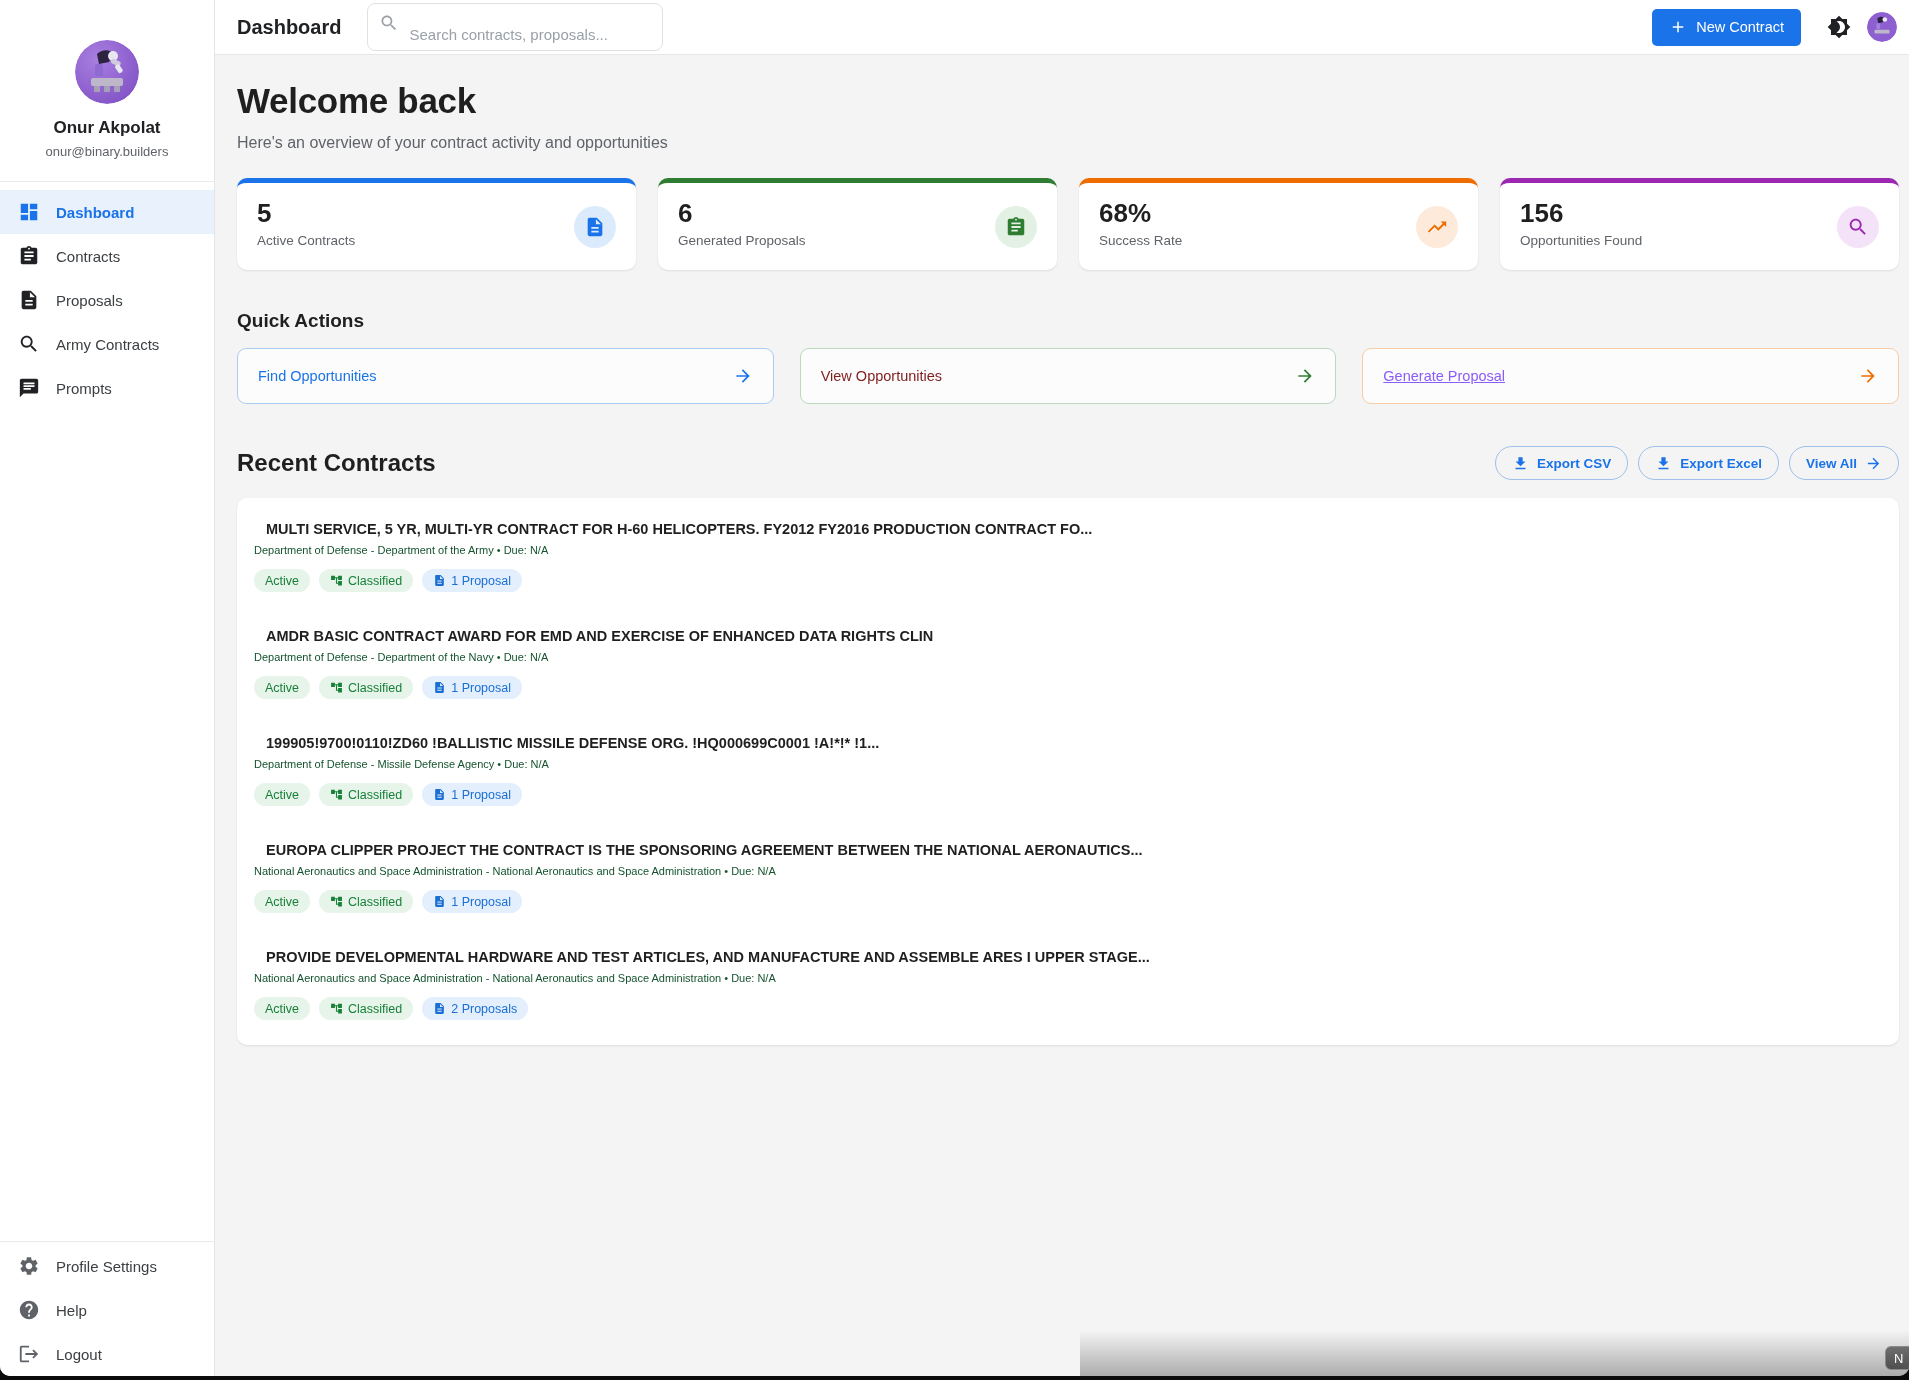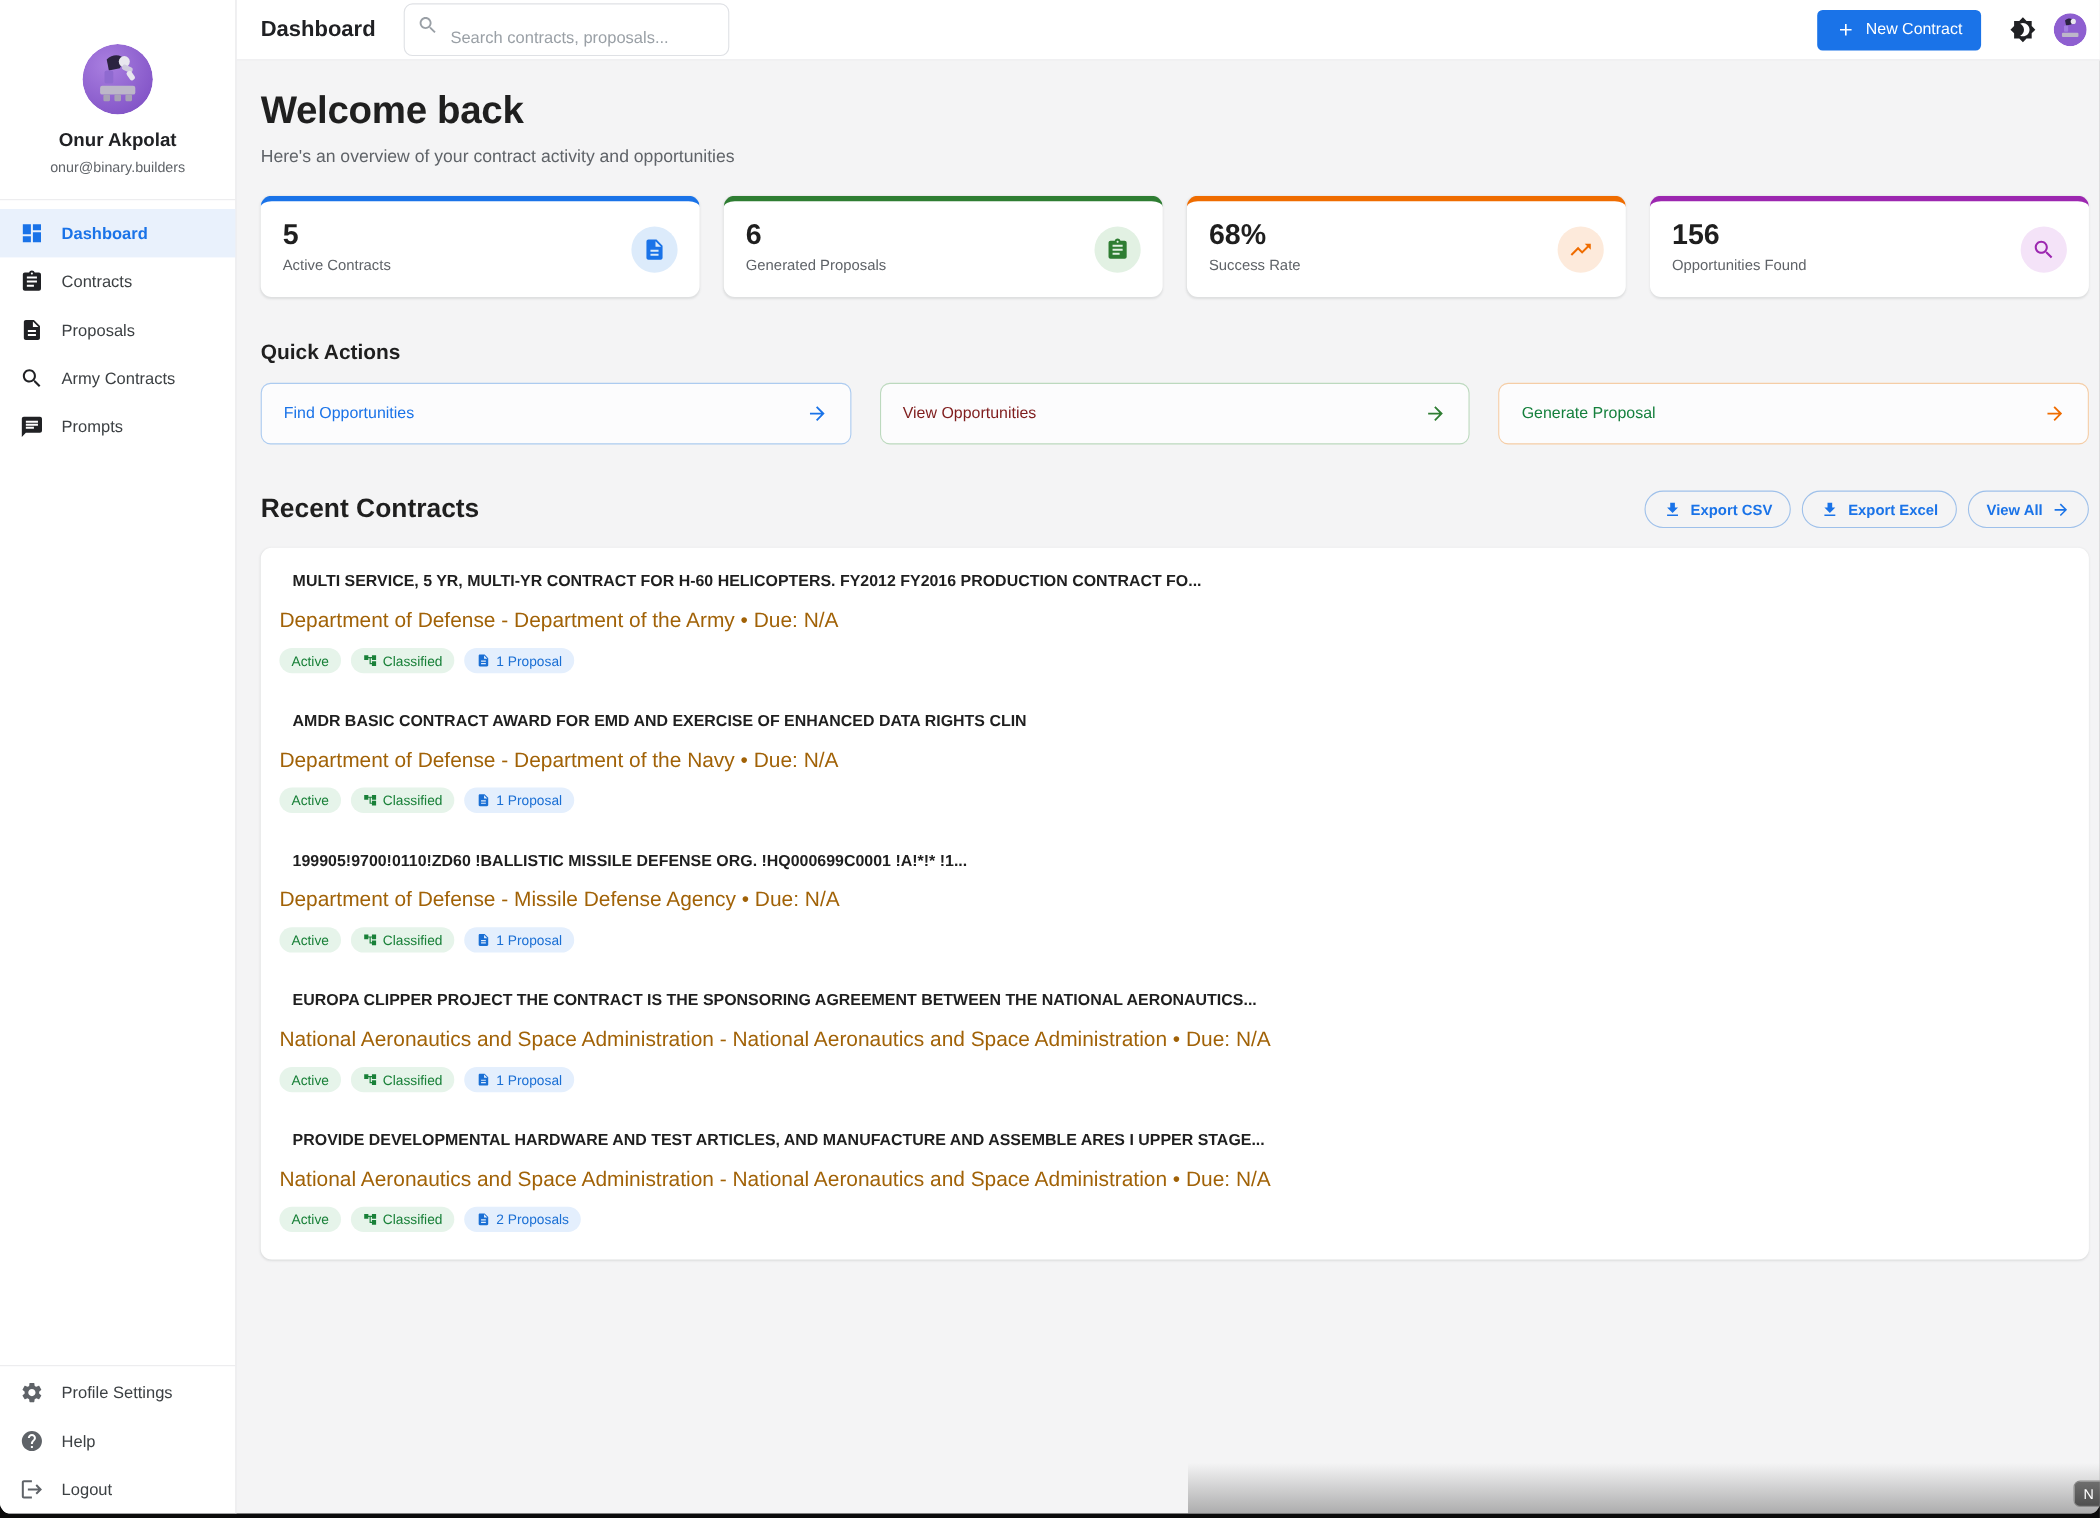--- a/index.html
+++ b/index.html
@@ -52,32 +52,32 @@
   .acc-orange { border-top-color:#ef6c00; }  .acc-orange .stat-icon { background:#fdeadb; } .acc-orange .stat-icon svg { fill:#ef6c00; }
   .acc-purple { border-top-color:#9c27b0; }  .acc-purple .stat-icon { background:#f4e3f8; } .acc-purple .stat-icon svg { fill:#9c27b0; }
 
   .section-h2 { font-size:19px; font-weight:700; color:#1f1f1f; }
   .quick-actions { margin-top:40px; }
   .qa-grid { display:grid; grid-template-columns:repeat(3,1fr); gap:26px; margin-top:16px; }
   .qa-card { height:56px; background:rgba(255,255,255,.75); border:1px solid #ccc; border-radius:9px; display:flex; align-items:center; justify-content:space-between; padding:0 20px; cursor:pointer; font-size:14.5px; font-weight:500; }
   .qa-card svg { width:20px; height:20px; }
   .qa-blue   { border-color:#accbf0; color:#1a73e8; } .qa-blue svg { fill:#1a73e8; }
   .qa-green  { border-color:#bcd9be; color:#7f1d1d; } .qa-green svg { fill:#2e7d32; }
-  .qa-orange { border-color:#f5cda6; color:#15803d; } .qa-orange svg { fill:#ef6c00; }
+  .qa-orange { border-color:#f5cda6; color:#8b5cf6;text-decoration:underline; } .qa-orange svg { fill:#ef6c00; }
 
   .recent { margin-top:42px; }
   .recent-head { display:flex; align-items:center; }
   .recent-head .section-h2 { font-size:24px; flex:1; }
   .pill-btn { height:34px; border:1px solid #9ec0ea; border-radius:17px; background:transparent; color:#1a73e8; font-size:13.5px; font-weight:600; display:flex; align-items:center; gap:8px; padding:0 16px; margin-left:10px; cursor:pointer; font-family:inherit; }
   .pill-btn svg { width:17px; height:17px; fill:#1a73e8; }
 
   .contract-list { background:#fff; border-radius:10px; box-shadow:0 1px 2px rgba(60,64,67,.12); margin-top:18px; padding:6px 0; }
   .contract-row { padding:17px 17px 19px; cursor:pointer; }
   .contract-title { font-size:14.5px; font-weight:700; color:#1f1f1f;margin-left:12px; }
-  .contract-meta { font-size:19px; color:#a16207; margin-top:17px; }
+  .contract-meta { font-size:11px; color:#14532d; margin-top:7px; }
   .badges { display:flex; gap:9px; margin-top:13px; }
   .badge { height:23px; border-radius:12px; display:inline-flex; align-items:center; gap:5px; padding:0 11px; font-size:12.5px; font-weight:500; }
   .badge svg { width:13px; height:13px; }
   .badge-green { background:#e6f4ea; color:#188038; } .badge-green svg { fill:#188038; }
   .badge-blue  { background:#e4effd; color:#1a6fd4; } .badge-blue svg { fill:#1a6fd4; }
 
   
   .bottom-shadow { position:absolute; left:1080px; right:0; bottom:0; height:46px; background:linear-gradient(to bottom, rgba(100,100,100,0), rgba(85,85,85,.45)); pointer-events:none; }
   .toast { position:absolute; bottom:6px; right:-46px; width:70px; height:24px; background:linear-gradient(#6e6e6e,#4f4f4f); border:1px solid #8a8a8a; border-radius:6px; color:#fff; font-size:13px; display:flex; align-items:center; padding-left:8px; }
 </style>

